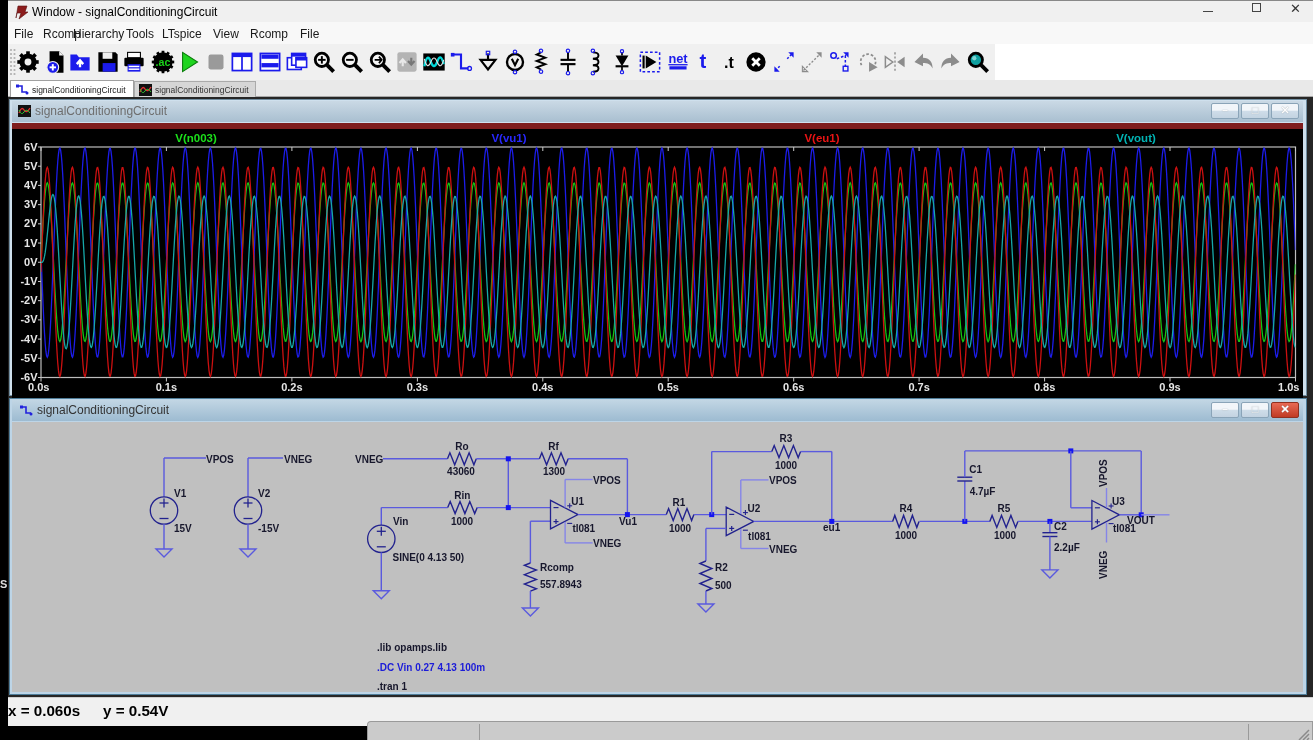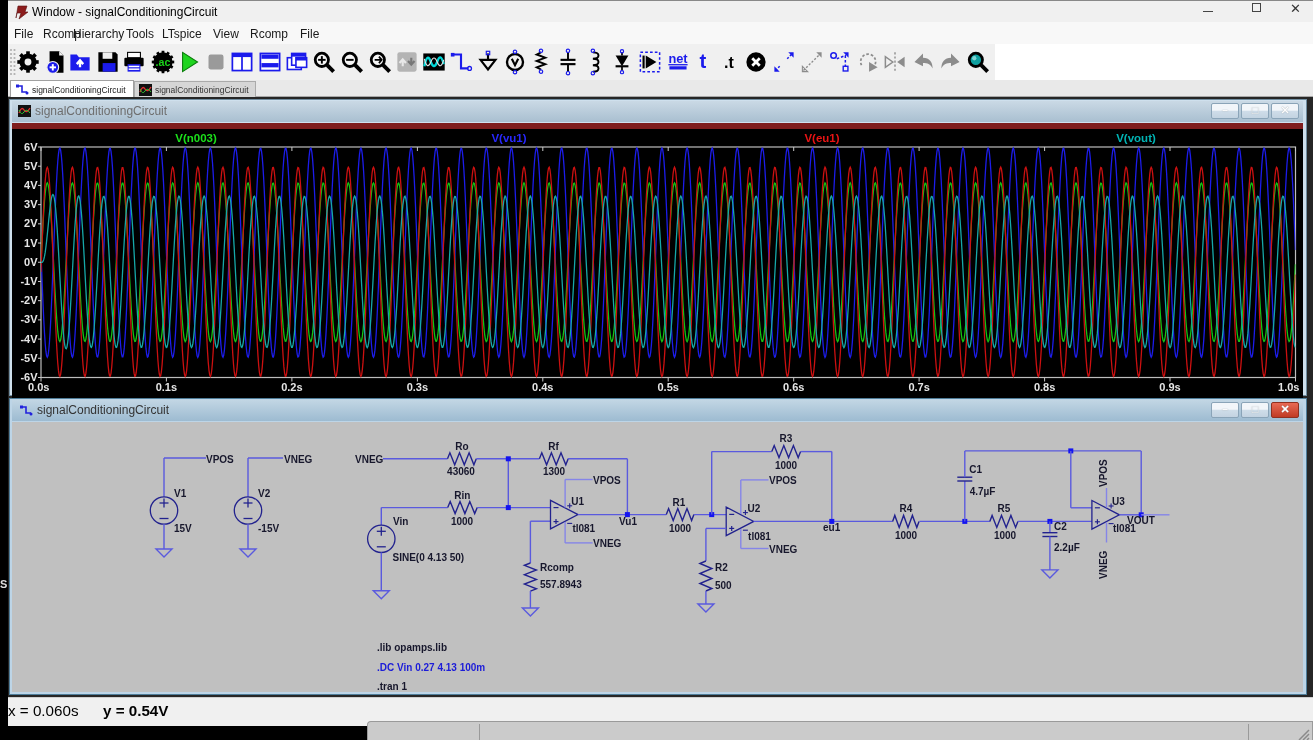--- a/index.html
+++ b/index.html
@@ -534,21 +534,21 @@
         <line x1="1129.2" y1="92.8" x2="1157.5" y2="92.8" stroke="#8585e8" stroke-width="1.4"></line>
         <text x="1115" y="102" text-anchor="start" class="sl" fill="#17172c">VOUT</text>
         <text x="365" y="229" text-anchor="start" class="sl" fill="#17172c">.lib opamps.lib</text>
         <text x="365" y="248.5" text-anchor="start" class="sl" fill="#1c1cd8">.DC Vin 0.27 4.13 100m</text>
         <text x="365" y="268" text-anchor="start" class="sl" fill="#17172c">.tran 1</text>
       </svg>
   </div>
 </div>
 
 <div class="abs" style="left:8px;top:697px;width:1305px;height:29px;background:#f0f0f0;border-top:1px solid #d0d0d0">
-  <span class="abs" style="left:0px;top:4px;font-size:15.2px;font-weight:normal;color:#000">x&nbsp;=&nbsp;0.060s</span>
+  <span class="abs" style="left:0px;top:4px;font-size:15.2px;font-weight:bold;color:#000">x&nbsp;=&nbsp;0.060s</span>
   <span class="abs" style="left:95px;top:4px;font-size:15.2px;font-weight:bold;color:#000">y&nbsp;=&nbsp;0.54V</span>
 </div>
 
 <div class="abs" style="left:0;top:726px;width:367px;height:14px;background:#000"></div>
 <div class="abs" style="left:367px;top:721px;width:946px;height:19px;background:#cbcbcb;border:1px solid #9a9a9a;border-bottom:none;border-top-left-radius:4px">
   <div class="abs" style="left:111px;top:2px;width:1px;height:17px;background:#9a9a9a"></div>
   <div class="abs" style="left:880px;top:2px;width:1px;height:17px;background:#9a9a9a"></div>
   <svg class="abs" style="right:2px;top:6px" width="13" height="13">
       <g stroke="#8a8a8a" stroke-width="1.5">
         <line x1="12" y1="2" x2="2" y2="12"></line>

